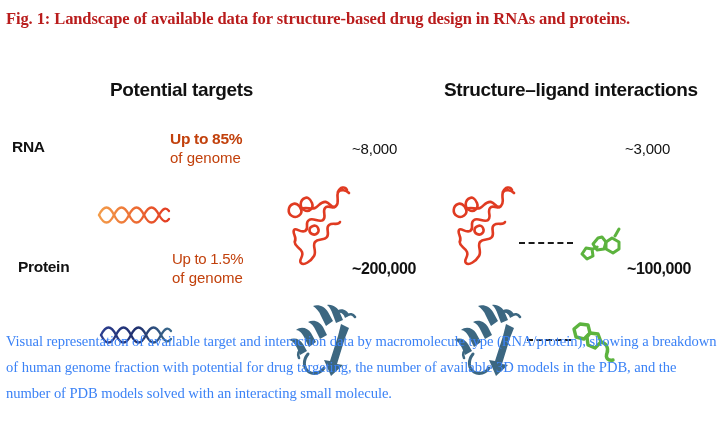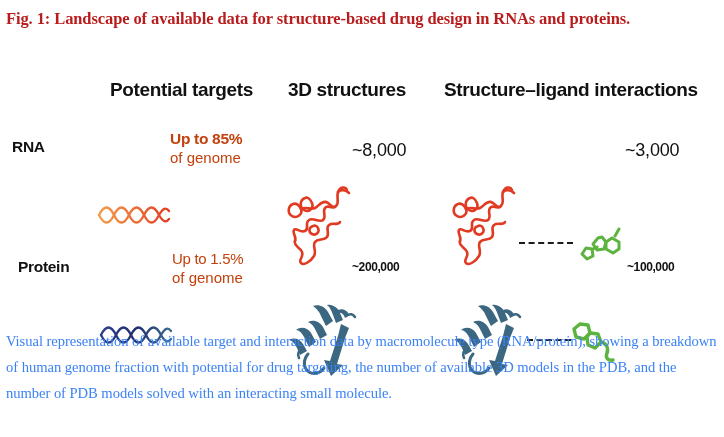--- a/index.html
+++ b/index.html
@@ -78,26 +78,26 @@
   .genome-text .sub    { display: block; }
   .genome-text.rna     { left: 170px; top: 63px; }
   .genome-text.rna .amount { font-weight: bold; font-size: 15.5px; }
   .genome-text.protein { left: 172px; top: 183px; }
   .genome-text.protein .amount { font-weight: normal; }
 
   
   .count-label {
     position: absolute;
     font-family: "Liberation Sans", sans-serif;
-    font-size: 18px;
+    font-size: 15px;
     color: #111111;
     white-space: nowrap;
     letter-spacing: -0.2px;
   }
-  .count-label.bold { font-weight: bold; font-size: 12px; letter-spacing: -0.4px; text-align: right; }
+  .count-label.bold { font-weight: bold; font-size: 16px; letter-spacing: -0.4px; text-align: right; }
   .count-label.rna-3d      { left: 352px; top: 74px; }
   .count-label.rna-lig     { left: 625px; top: 74px; }
   .count-label.protein-3d  { left: 352px; top: 194px; }
   .count-label.protein-lig { left: 627px; top: 194px; }
 
   
   .icon {
     position: absolute;
     display: block;
   }
@@ -132,21 +132,20 @@
   }
 </style>
 </head>
 <body>
 
 <div class="fig-title">Fig. 1: Landscape of available data for structure-based drug design in RNAs and proteins.</div>
 
 <div class="figure-panel">
 
   <div class="col-header c1">Potential targets</div>
-  <div class="col-header c2">3D structures</div>
   <div class="col-header c3">Structure–ligand interactions</div>
 
   <div class="row-label rna">RNA</div>
 
   <svg class="icon dna-rna" viewBox="0 0 74 26">
     <defs>
       <linearGradient id="gradRNA" x1="0" y1="0" x2="1" y2="0">
         <stop offset="0%" stop-color="#F39C4A"></stop>
         <stop offset="55%" stop-color="#EC6A32"></stop>
         <stop offset="100%" stop-color="#E23B22"></stop>

